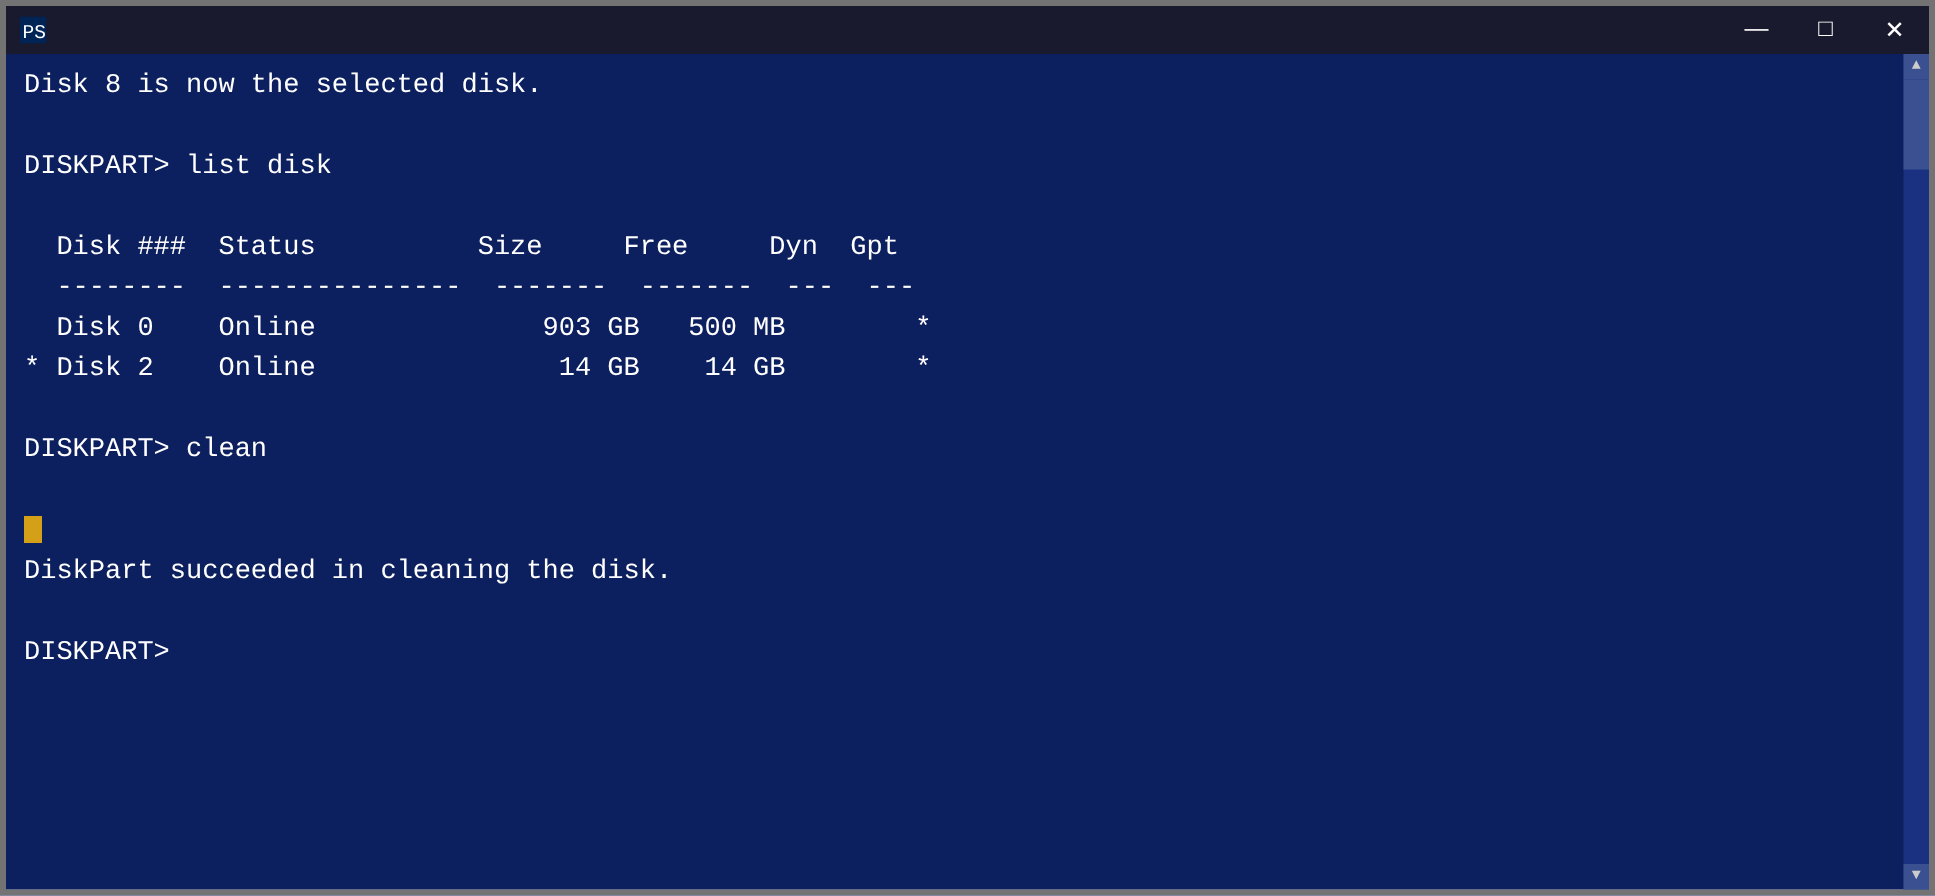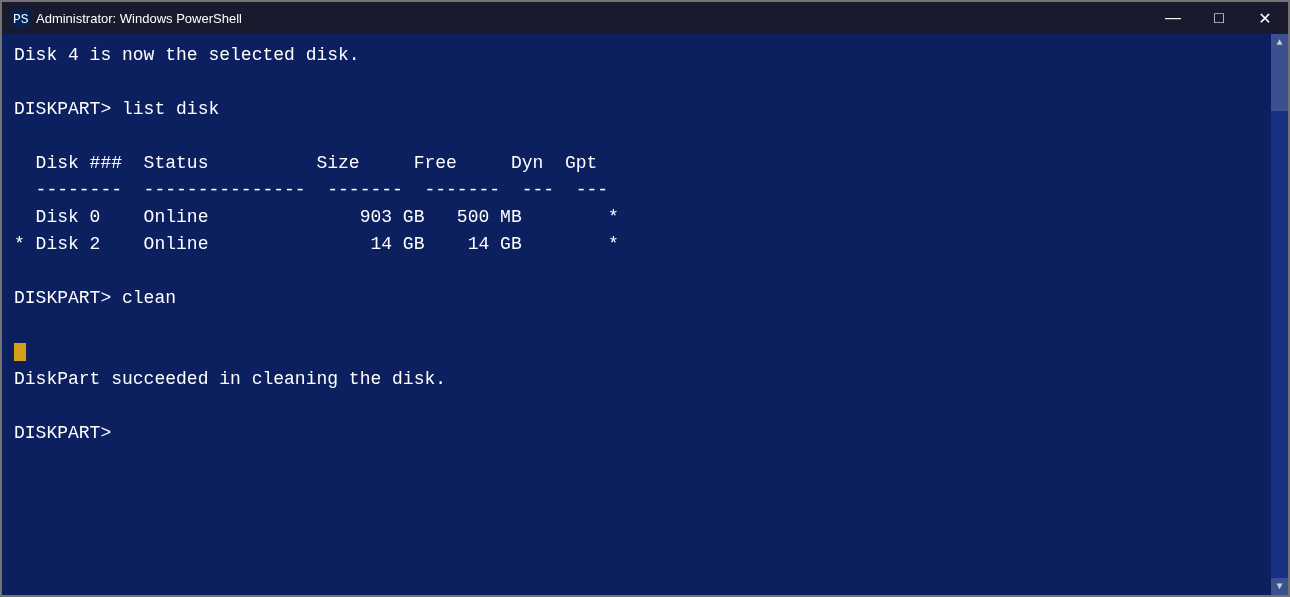--- a/index.html
+++ b/index.html
@@ -13,21 +13,21 @@
       height: 597px;
       overflow: hidden;
       font-family: 'Courier New', Courier, monospace;
     }
 
     .window {
       width: 1290px;
       height: 597px;
       display: flex;
       flex-direction: column;
-      border: 2px solid #737373;
+      border: 4px solid #737373;
     }
 
     .title-bar {
       background: #1a1a2e;
       height: 32px;
       display: flex;
       align-items: center;
       padding: 0 8px;
       flex-shrink: 0;
       position: relative;
@@ -141,30 +141,29 @@
 <body>
 
 <div class="window">
   <div class="title-bar">
     <div class="title-bar-icon">
       <svg viewBox="0 0 18 18" xmlns="http://www.w3.org/2000/svg">
         <rect width="18" height="18" fill="#012456"></rect>
         <text x="2" y="14" fill="white" font-size="13" font-family="Courier New">PS</text>
       </svg>
     </div>
-    <span class="title-bar-text">Administrator: Windows PowerShell</span>
     <div class="title-bar-controls">
       <button class="title-btn">—</button>
       <button class="title-btn">□</button>
       <button class="title-btn close">✕</button>
     </div>
   </div>
 
   <div class="console-area">
-    <div class="console-content"><span>Disk 4 is now the selected disk.</span>
+    <div class="console-content"><span>Disk 8 is now the selected disk.</span>
 <span></span>
 <span>DISKPART&gt; list disk</span>
 <span></span>
 <span>  Disk ###  Status          Size     Free     Dyn  Gpt</span>
 <span>  --------  ---------------  -------  -------  ---  ---</span>
 <span>  Disk 0    Online              903 GB   500 MB        *</span>
 <span>* Disk 2    Online               14 GB    14 GB        *</span>
 <span></span>
 <span>DISKPART&gt; clean</span>
 <span></span>

